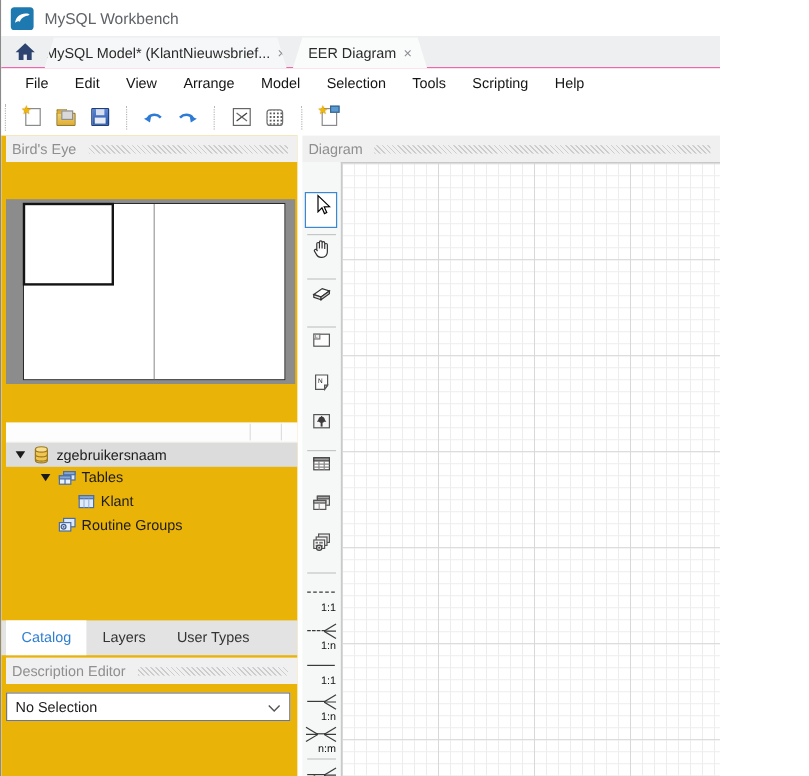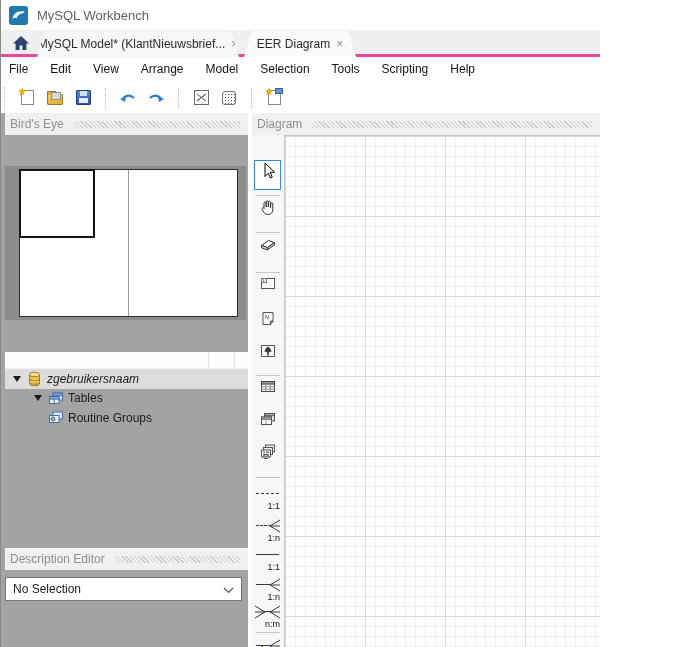--- a/index.html
+++ b/index.html
@@ -8,60 +8,60 @@
     position: relative; width: 600px; height: 647px; overflow: hidden;
     font-family: "Liberation Sans", sans-serif; font-size: 12px; color:#1c1c1c;
     background:#fff; border-left:1px solid #8a8a8a;
   }
   
   .titlebar { position:absolute; left:0; top:0; right:0; height:30px; background:#fff; display:flex; align-items:center; }
   .logo { width:19px; height:19px; margin-left:8px; border-radius:3px; background:#1d79b0; position:relative; flex:0 0 auto; }
   .logo svg { position:absolute; inset:0; }
   .wtitle { margin-left:9px; font-size:13px; color:#5f6368; }
   
-  .tabbar { position:absolute; left:0; top:30px; right:0; height:27px; background:#edeff0; border-bottom:3px solid #ec4899; }
+  .tabbar { position:absolute; left:0; top:30px; right:0; height:27px; background:#edeff0; border-bottom:1px solid #ec4899; }
   .homebtn { position:absolute; left:4px; top:0; width:32px; height:26px; display:flex; align-items:center; justify-content:center; }
   .tab { position:absolute; top:1px; height:26px; display:flex; align-items:center; justify-content:center; gap:6px;
          clip-path: polygon(8px 0, calc(100% - 8px) 0, 100% 100%, 0 100%); background:#f6f7f8; color:#2b2b2b; }
   .tab.model { left:36px; width:202px; }
   .tab.eer   { left:243px; width:112px; background:#fafbfb; }
   .tab .close { color:#8b8f94; font-size:12px; }
   
   .menubar { position:absolute; left:0; top:57px; right:0; height:25px; background:#fff; display:flex; align-items:center; padding-left:0; }
   .mi { padding:0 11px; line-height:25px; color:#141414; }
-  .mi:first-child { padding-left:8px; }
+  .mi:first-child { padding-left:20px; }
   
   .toolbar { position:absolute; left:0; top:82px; right:0; height:31px; background:#fff; display:flex; align-items:center; }
   .grip { width:1px; height:22px; border-left:1px dotted #b8b8b8; margin:0 8px 0 3px; }
   .tsep { width:1px; height:20px; border-left:1px dotted #b8b8b8; margin:0 8px; }
   .tbtn { width:22px; height:22px; margin:0 3px; display:flex; align-items:center; justify-content:center; position:relative; }
   
   .phead { position:absolute; left:4px; right:0; height:22px; background:#f0f0f0; color:#8f8f8f;
            display:flex; align-items:center; padding-left:5px; }
   .dots { flex:1; height:7px; margin:0 8px 0 10px; align-self:center;
           background:repeating-linear-gradient(45deg,#cccccc 0 1px, transparent 1px 3px); }
   
-  .left-panel { position:absolute; left:0; top:113px; width:247px; bottom:0; background:#a3a3a3; }
+  .left-panel { position:absolute; left:0; top:113px; width:247px; bottom:0; background:#eab308; }
   .be-header { top:0; }
   .zoomrow { position:absolute; left:4px; right:0; top:22px; height:31px; display:flex; align-items:center; gap:9px; padding-left:5px; }
   .zcombo { display:flex; height:20px; border:1px solid #a5a5a5; background:#fff; }
   .zval { width:36px; padding-left:4px; line-height:18px; }
   .zarrow { width:14px; border-left:1px solid #c9c9c9; background:#efefef; display:flex; align-items:center; justify-content:center; }
   .tri-down { width:0; height:0; border-left:3.5px solid transparent; border-right:3.5px solid transparent; border-top:4px solid #444; }
   .magbtn { width:20px; height:20px; display:flex; align-items:center; justify-content:center; }
   .be-canvas { position:absolute; left:4px; right:2px; top:53px; height:154px; background:#8c8c8c; }
   .be-page { position:absolute; left:14px; top:3px; right:8px; bottom:3px; background:#fff; border:1px solid #2a2a2a; }
   .be-divider { position:absolute; left:108px; top:0; bottom:0; width:1px; background:#9c9c9c; }
   .be-viewport { position:absolute; left:-1px; top:-1px; width:76px; height:69px; border:2px solid #141414; }
   .ct-header { top:217px; }
   .colheader { position:absolute; left:4px; right:0; top:239px; height:17px; background:#fdfdfd; border-bottom:1px solid #f0f0f0; }
   .colline { position:absolute; top:1px; bottom:1px; width:1px; background:#dedede; }
   .tree { position:absolute; left:0; right:0; top:256px; }
   .trow { height:19.6px; display:flex; align-items:center; }
-  .trow.selected { background:#dcdcdc; margin-left:4px;font-style:italic; }
+  .trow.selected { background:#dcdcdc; margin-left:4px; }
   .trow .pad0 { width:8px; } .trow .pad1 { width:33px; } .trow .pad2 { width:63px; }
   .expander { width:14px; display:flex; align-items:center; }
   .expander i { width:0; height:0; border-left:4.5px solid transparent; border-right:4.5px solid transparent; border-top:6px solid #1a1a1a; }
   .ticon { width:18px; display:flex; align-items:center; }
   .tlabel { padding-left:2px; }
   .ptabs { position:absolute; left:0; right:0; top:404px; height:29px; background:#e3e3e3; display:flex; }
   .ptab { padding:0 13px; line-height:29px; color:#333; }
   .ptab.active { background:#fff; color:#2f7fd0; margin-left:4px; }
   .de-header { top:435px; }
   .descombo { position:absolute; left:4px; top:464px; width:237px; height:24px; border:1px solid #767676; background:#fff;
@@ -244,36 +244,55 @@
                 <rect x="5" y="2" width="9.5" height="2.6" fill="#84a7d4"></rect>
                 <rect x="1.5" y="5.5" width="9.5" height="7" fill="#e8f0fb"></rect>
                 <rect x="1.5" y="5.5" width="9.5" height="2.6" fill="#84a7d4"></rect>
                 <line x1="6.2" y1="8.1" x2="6.2" y2="12.5"></line>
               </g>
             </svg>
         </span>
         <span class="tlabel">Tables</span>
       </div>
       <div class="trow">
+        <span class="pad2"></span>
+        <span class="ticon">
+          <svg width="16" height="14" viewBox="0 0 16 14">
+              <rect x="2" y="2" width="12" height="10" fill="#dfeafa" stroke="#4a6ea9"></rect>
+              <rect x="2" y="2" width="12" height="2.6" fill="#84a7d4" stroke="#4a6ea9"></rect>
+              <g stroke="#9fb8dd">
+                <line x1="6" y1="4.6" x2="6" y2="12"></line>
+                <line x1="10" y1="4.6" x2="10" y2="12"></line>
+              </g>
+            </svg>
+        </span>
+        <span class="tlabel">Klant</span>
+      </div>
+      <div class="trow">
         <span class="pad1"></span>
         <span class="expander hidden"></span>
         <span class="ticon">
           <svg width="16" height="15" viewBox="0 0 16 15">
               <g stroke="#4a6ea9">
                 <rect x="5" y="2" width="9.5" height="7" fill="#dce7f7"></rect>
                 <rect x="1.5" y="5.5" width="9.5" height="7" fill="#e8f0fb"></rect>
               </g>
               <circle cx="5" cy="9" r="2" fill="#cdd9ec" stroke="#44608f"></circle>
               <circle cx="5" cy="9" r="0.7" fill="#44608f"></circle>
             </svg>
         </span>
         <span class="tlabel">Routine Groups</span>
       </div>
     </div>
 
+    <div class="ptabs">
+      <div class="ptab active">Catalog</div>
+      <div class="ptab">Layers</div>
+      <div class="ptab">User Types</div>
+    </div>
 
     <div class="phead de-header">
       <span>Description Editor</span>
       <span class="dots"></span>
     </div>
 
     <div class="descombo">
       <span>No Selection</span>
       <svg width="11" height="7" viewBox="0 0 11 7">
           <polyline points="1,1 5.5,5.5 10,1" fill="none" stroke="#555" stroke-width="1.2"></polyline>

